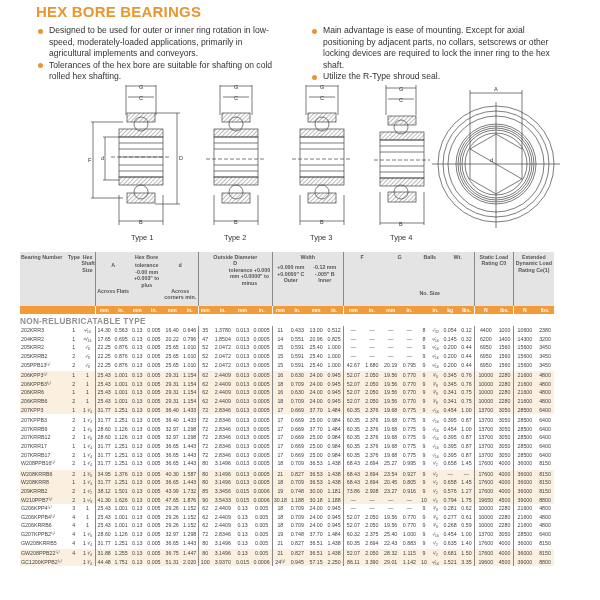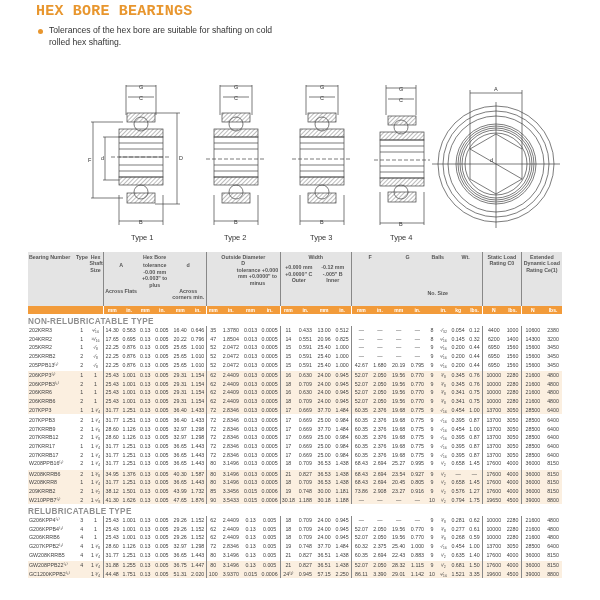--- a/index.html
+++ b/index.html
@@ -1,53 +1,56 @@
 <!DOCTYPE html>
 <html><head>
 <meta charset="utf-8">
 <style>
   * { box-sizing: border-box; margin: 0; padding: 0; }
   html, body { width: 600px; height: 600px; background: #ffffff; overflow: hidden; }
   body { font-family: "Liberation Sans", sans-serif; color: #333; position: relative; }
 
-  .title { position: absolute; left: 36px; top: 3px; font-size: 15px; font-weight: bold; color: #e8962e; letter-spacing: 0.2px; font-family: Liberation Mono, monospace; }
+  .title { position: absolute; left: 36px; top: 3px; font-size: 15px; font-weight: bold; color: #e8962e; letter-spacing: 0.2px; }
 
   .bullets { position: absolute; top: 25px; font-size: 8.6px; line-height: 11.6px; color: #333; }
   .bullets.left { left: 36px; width: 240px; }
   .bullets.right { left: 310px; width: 255px; }
   .bullets li { list-style: none; position: relative; padding-left: 13px; }
   .bullets li::before { content: ""; position: absolute; left: 2px; top: 3.5px; width: 5px; height: 5px; border-radius: 50%; background: #e8962e; }
 
   .diagrams { position: absolute; left: 48px; top: 80px; width: 540px; height: 170px; }
   .diagrams svg { width: 100%; height: 100%; }
   .type-label { font-size: 7.5px; fill: #333; font-family: "Liberation Sans", sans-serif; }
   .dim-label { font-size: 5.5px; fill: #333; font-family: "Liberation Sans", sans-serif; }
 
-  .table-wrap { position: absolute; left: 28px; top: 252px; width: 534px; }
+  .table-wrap { position: absolute; left: 20px; top: 252px; width: 534px; }
   table { border-collapse: collapse; width: 534px; table-layout: fixed; font-size: 5.3px; font-family: "Liberation Sans", sans-serif; }
   thead tr.h1 td { background: #e4e4e4; color: #555; font-weight: bold; vertical-align: top; padding: 2px 1px; text-align: center; line-height: 6.4px; height: 54px; }
   thead tr.h1 td.vl { border-left: 1px solid #888; }
   thead tr.units td { background: #f29b3a; color: #fff; font-weight: bold; text-align: center; height: 8px; padding: 0; font-size: 5px; }
   thead tr.units td.vl { border-left: 1px solid #fff; }
   tbody td { text-align: center; padding: 0; height: 8.6px; white-space: nowrap; color: #444; }
   tbody td.vl { border-left: 1px solid #888; }
   tbody td.left { text-align: left; padding-left: 1px; }
   tr.band td { background: #fbefe0; }
   tr.gap td { height: 2px; }
   tr.section td { font-size: 8.2px; font-weight: bold; color: #8f8f8f; text-align: left; height: 12px; padding-top: 3px; letter-spacing: 0.3px; }
 </style>
 </head>
 <body>
 
 <div class="title">HEX BORE BEARINGS</div>
 
 <ul class="bullets left">
+  <li>Designed to be used for outer or inner ring rotation in low-speed, moderately-loaded applications, primarily in agricultural implements and conveyors.</li>
   <li>Tolerances of the hex bore are suitable for shafting on cold rolled hex shafting.</li>
 </ul>
 <ul class="bullets right">
+  <li>Main advantage is ease of mounting. Except for axial positioning by adjacent parts, no collars, setscrews or other locking devices are required to lock the inner ring to the hex shaft.</li>
+  <li>Utilize the R-Type shroud seal.</li>
 </ul>
 
 <div class="diagrams">
   <svg viewBox="0 0 540 170">
     <defs>
       <pattern id="hatch" width="3" height="3" patternUnits="userSpaceOnUse" patternTransform="rotate(45)">
         <line x1="0" y1="0" x2="0" y2="3" stroke="#555" stroke-width="0.8"></line>
       </pattern>
     </defs>
     <g id="bearing-side" fill="none" stroke="#444" stroke-width="0.7">
@@ -1017,23 +1020,20 @@
           <td class="">—</td>
           <td class="">10</td>
           <td class="">¹⁄₂</td>
           <td class="">0.794</td>
           <td class="">1.75</td>
           <td class="vl">19650</td>
           <td class="">4500</td>
           <td class="vl">39000</td>
           <td class="">8800</td>
         </tr>
-        <tr class="section">
-          <td colspan="29">RELUBRICATABLE TYPE</td>
-        </tr>
         <tr>
           <td class="left">G206KPP4⁽¹⁾</td>
           <td class="">3</td>
           <td class="">1</td>
           <td class="vl">25.43</td>
           <td class="">1.001</td>
           <td class="">0.13</td>
           <td class="">0.005</td>
           <td class="">29.26</td>
           <td class="">1.152</td>

